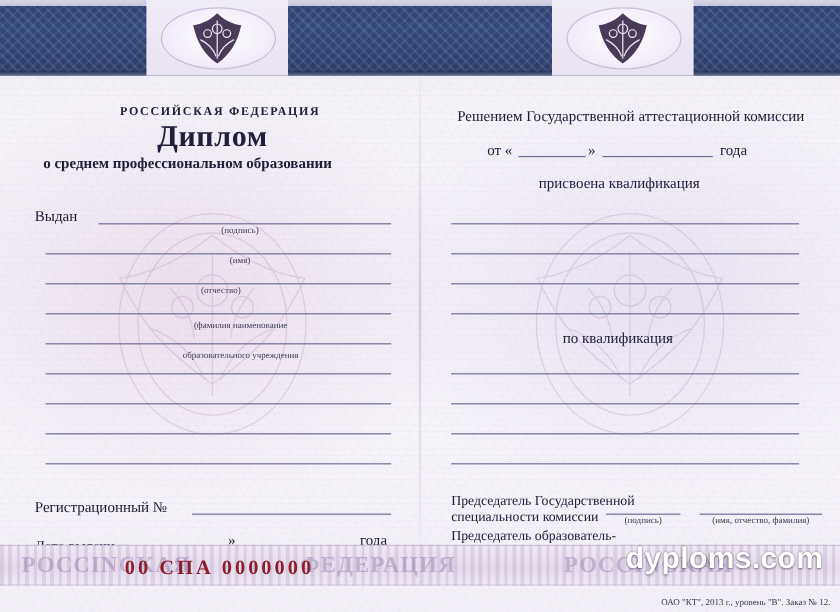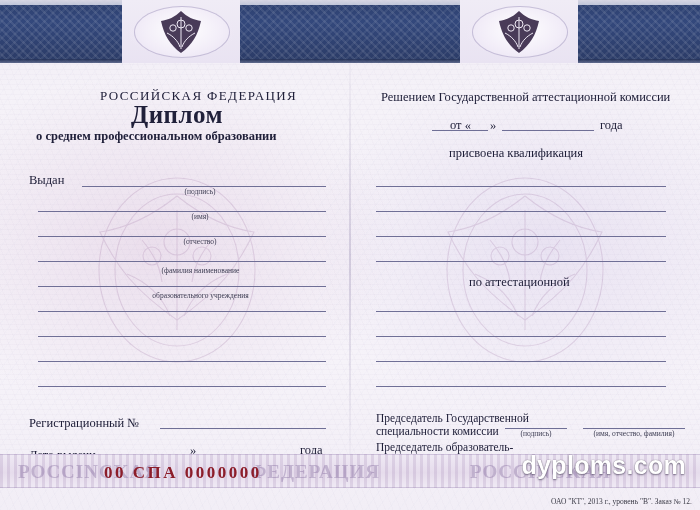--- a/index.html
+++ b/index.html
@@ -159,41 +159,41 @@
 
   
   .lbl {
     position: absolute;
     font-family: "Liberation Serif", serif;
     color: #20203a;
     white-space: nowrap;
   }
   .rf {
     left: 100px; top: 88px;
-    font-size: 13px;
+    font-size: 10px;
     letter-spacing: 1.4px;
-    font-weight: normal;
+    font-weight: bold;
   }
   .diplom {
     left: 131px; top: 101px;
     font-size: 25px;
     font-weight: bold;
     letter-spacing: .5px;
   }
   .subtitle {
     left: 36px; top: 129px;
     font-size: 12.5px;
     font-weight: bold;
   }
   .vydan { left: 29px; top: 173px; font-size: 12.5px; }
   .reg { left: 29px; top: 416px; font-size: 12.5px; }
   .date-issue { left: 29px; top: 448px; font-size: 12.5px; }
 
   .right-head { left: 381px; top: 90px; font-size: 12.5px; }
-  .ot { left: 406px; top: 118px; font-size: 12.5px; margin-left: 44px; }
+  .ot { left: 406px; top: 118px; font-size: 12.5px; }
   .goda-r { left: 600px; top: 118px; font-size: 12.5px; }
   .kvalif { left: 449px; top: 146px; font-size: 12.5px; }
   .spec { left: 469px; top: 275px; font-size: 12.5px; }
 
   .sign-block {
     position: absolute;
     font-size: 11.5px;
     line-height: 13px;
     color: #20203a;
     font-family: "Liberation Serif", serif;
@@ -316,21 +316,21 @@
 
   <div class="lbl vydan">Выдан</div>
 
   <div class="line" style="left:82px; top:186px; width:244px;"></div>
   <div class="hint" style="left:140px; top:187px; width:120px;">(подпись)</div>
 
   <div class="line" style="left:38px; top:211px; width:288px;"></div>
   <div class="hint" style="left:140px; top:212px; width:120px;">(имя)</div>
 
   <div class="line" style="left:38px; top:236px; width:288px;"></div>
-  <div class="hint" style="left:140px; top:237px; width:120px;">(отчество)</div>
+  <div class="hint" style="left:124px; top:237px; width:120px;">(отчество)</div>
 
   <div class="line" style="left:38px; top:261px; width:288px;"></div>
   <div class="hint" style="left:118px; top:266px; width:165px;">(фамилия наименование</div>
 
   <div class="line" style="left:38px; top:286px; width:288px;"></div>
   <div class="hint" style="left:118px; top:291px; width:165px;">образовательного учреждения</div>
 
   <div class="line" style="left:38px; top:311px; width:288px;"></div>
 
   <div class="line" style="left:38px; top:336px; width:288px;"></div>
@@ -354,21 +354,21 @@
   <div class="line" style="left:502px; top:130px; width:92px;"></div>
   <div class="lbl goda-r">года</div>
 
   <div class="lbl kvalif">присвоена квалификация</div>
 
   <div class="line" style="left:376px; top:186px; width:290px;"></div>
   <div class="line" style="left:376px; top:211px; width:290px;"></div>
   <div class="line" style="left:376px; top:236px; width:290px;"></div>
   <div class="line" style="left:376px; top:261px; width:290px;"></div>
 
-  <div class="lbl spec">по аттестационной</div>
+  <div class="lbl spec">по квалификация</div>
 
   <div class="line" style="left:376px; top:311px; width:290px;"></div>
   <div class="line" style="left:376px; top:336px; width:290px;"></div>
   <div class="line" style="left:376px; top:361px; width:290px;"></div>
   <div class="line" style="left:376px; top:386px; width:290px;"></div>
 
   <div class="sign-block sb1">
     <div>Председатель Государственной</div>
     <div>специальности комиссии</div>
   </div>

